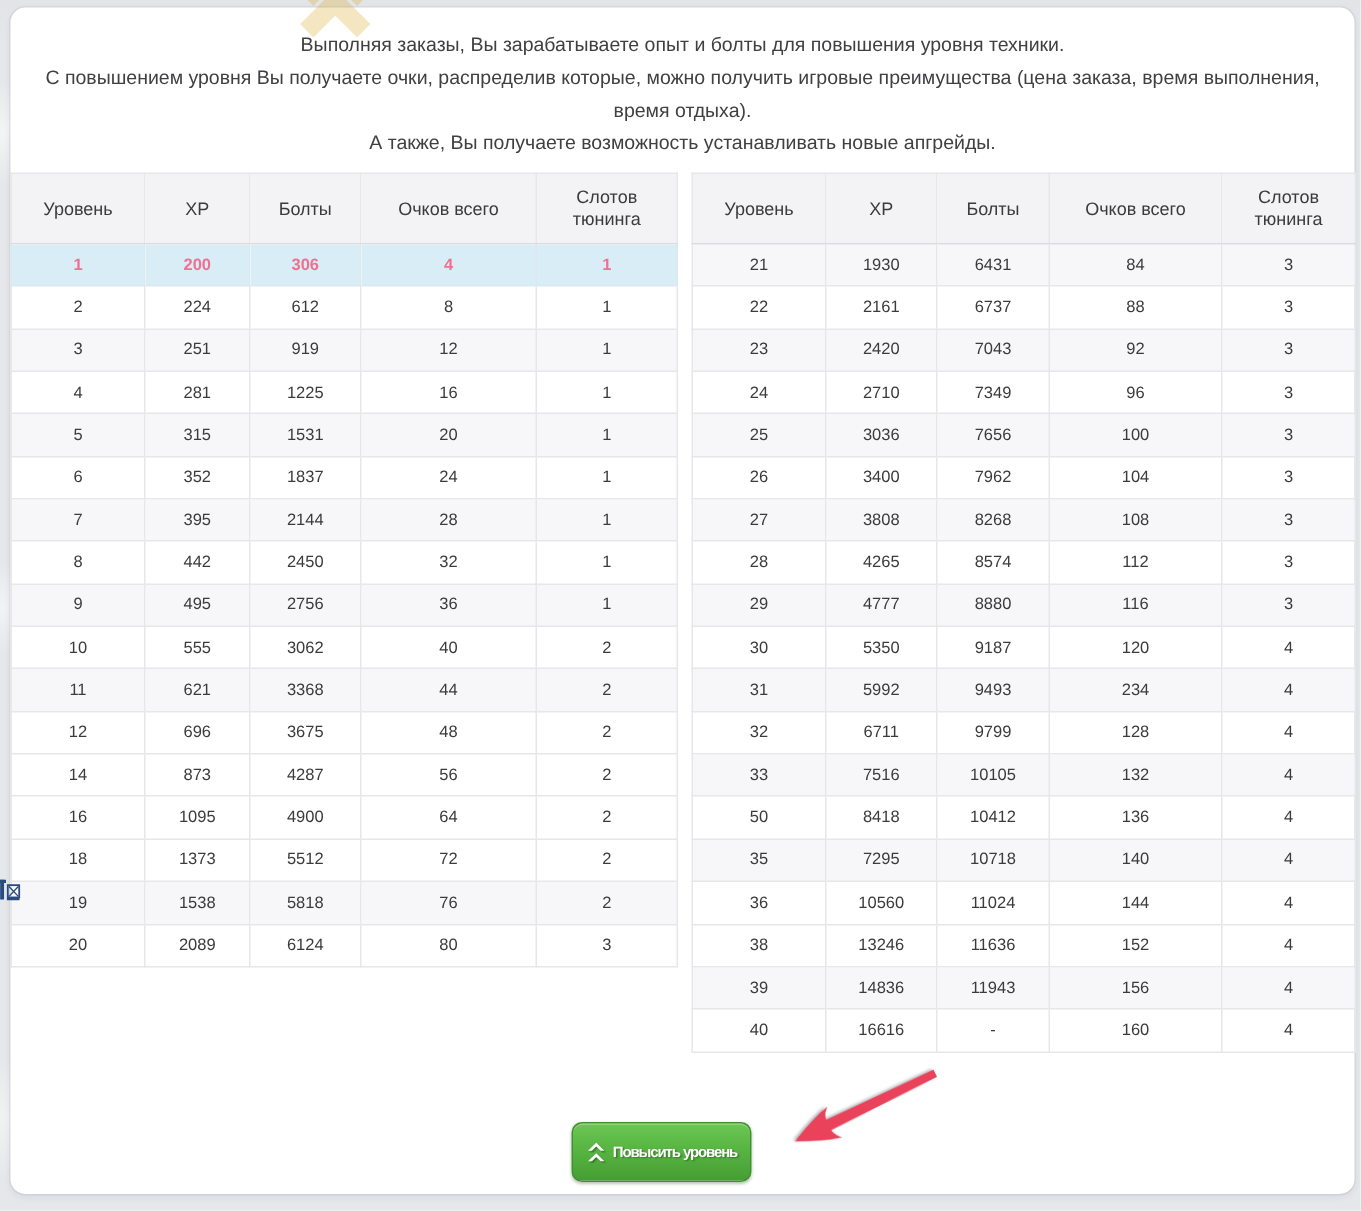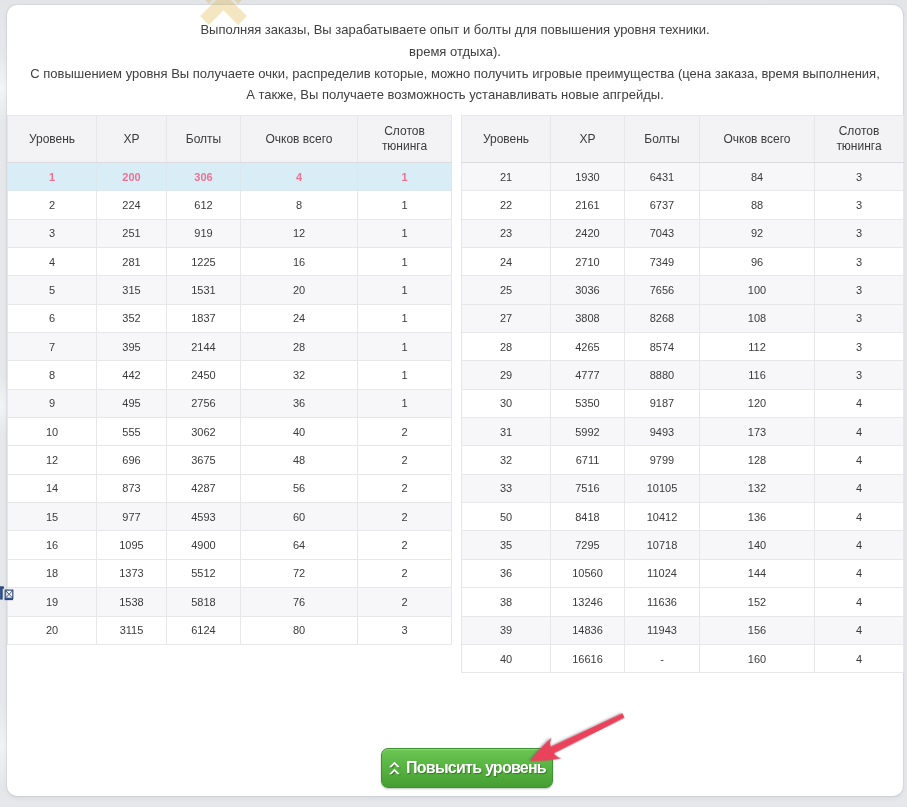--- a/index.html
+++ b/index.html
@@ -43,45 +43,45 @@
   .lvl-table th{
     height:46px;background:#f3f3f5;font-weight:normal;
     white-space:pre-line;line-height:15px;
     border-bottom:1px solid #dadbde;font-size:12px;
   }
   .lvl-table td{height:27.35px;}
   .lvl-table tr.stripe td{background:#f7f7f9;}
   .lvl-table tr.hl td{background:#d9edf7;color:#ee7191;font-weight:bold;border-color:#dce8ef;}
   
   .btn-levelup{
-    position:absolute;left:381px;top:748px;width:172px;height:40px;
+    position:absolute;left:381px;top:748px;width:120px;height:40px;
     border:1px solid #3d9130;border-radius:7px;
     background:linear-gradient(#6cc653, #58b542 45%, #459e33);
     box-shadow:0 1px 2px rgba(60,90,50,0.35), inset 0 1px 0 rgba(255,255,255,0.25);
-    color:#fff;font-weight:bold;font-size:16px;letter-spacing:-0.75px;white-space:nowrap;
+    color:#fff;font-weight:bold;font-size:10px;letter-spacing:-0.75px;white-space:nowrap;
     font-family:"Liberation Sans","DejaVu Sans",sans-serif;
     text-shadow:1px 1px 1px rgba(20,60,10,0.45);
     display:flex;align-items:center;justify-content:center;gap:5px;
     cursor:pointer;padding:0;
   }
   .btn-levelup .chev{flex:0 0 auto;display:block;filter:drop-shadow(1px 1px 0.5px rgba(20,60,10,0.45));}
   .watermark{position:absolute;left:190px;top:0px;pointer-events:none;}
   .arrow-annotation{position:absolute;left:520px;top:705px;pointer-events:none;}
   .broken-img{position:absolute;left:0px;top:585.5px;pointer-events:none;}
 </style>
 </head>
 <body>
 
 <div class="stage">
   <div class="panel"></div>
 
   <div class="intro">
     <div>Выполняя заказы, Вы зарабатываете опыт и болты для повышения уровня техники.</div>
+    <div>С повышением уровня Вы получаете очки, распределив которые, можно получить игровые преимущества (цена заказа, время выполнения,</div>
     <div>время отдыха).</div>
-    <div>С повышением уровня Вы получаете очки, распределив которые, можно получить игровые преимущества (цена заказа, время выполнения,</div>
     <div>А также, Вы получаете возможность устанавливать новые апгрейды.</div>
   </div>
 
   <table class="lvl-table left">
       <colgroup>
         <col style="width: 89px;">
         <col style="width: 70px;">
         <col style="width: 74px;">
         <col style="width: 117px;">
         <col style="width: 94px;">
@@ -160,41 +160,41 @@
           <td>36</td>
           <td>1</td>
         </tr>
         <tr>
           <td>10</td>
           <td>555</td>
           <td>3062</td>
           <td>40</td>
           <td>2</td>
         </tr>
+        <tr class="stripe">
+          <td>11</td>
+          <td>621</td>
+          <td>3368</td>
+          <td>44</td>
+          <td>2</td>
+        </tr>
         <tr>
           <td>12</td>
           <td>696</td>
           <td>3675</td>
           <td>48</td>
           <td>2</td>
         </tr>
         <tr>
           <td>14</td>
           <td>873</td>
           <td>4287</td>
           <td>56</td>
           <td>2</td>
         </tr>
-        <tr class="stripe">
-          <td>15</td>
-          <td>977</td>
-          <td>4593</td>
-          <td>60</td>
-          <td>2</td>
-        </tr>
         <tr>
           <td>16</td>
           <td>1095</td>
           <td>4900</td>
           <td>64</td>
           <td>2</td>
         </tr>
         <tr>
           <td>18</td>
           <td>1373</td>
@@ -204,21 +204,21 @@
         </tr>
         <tr class="stripe">
           <td>19</td>
           <td>1538</td>
           <td>5818</td>
           <td>76</td>
           <td>2</td>
         </tr>
         <tr>
           <td>20</td>
-          <td>3115</td>
+          <td>2089</td>
           <td>6124</td>
           <td>80</td>
           <td>3</td>
         </tr>
       </tbody>
     </table>
   <table class="lvl-table right">
       <colgroup>
         <col style="width: 89px;">
         <col style="width: 74px;">
@@ -265,20 +265,27 @@
           <td>96</td>
           <td>3</td>
         </tr>
         <tr class="stripe">
           <td>25</td>
           <td>3036</td>
           <td>7656</td>
           <td>100</td>
           <td>3</td>
         </tr>
+        <tr>
+          <td>26</td>
+          <td>3400</td>
+          <td>7962</td>
+          <td>104</td>
+          <td>3</td>
+        </tr>
         <tr class="stripe">
           <td>27</td>
           <td>3808</td>
           <td>8268</td>
           <td>108</td>
           <td>3</td>
         </tr>
         <tr>
           <td>28</td>
           <td>4265</td>
@@ -297,21 +304,21 @@
           <td>30</td>
           <td>5350</td>
           <td>9187</td>
           <td>120</td>
           <td>4</td>
         </tr>
         <tr class="stripe">
           <td>31</td>
           <td>5992</td>
           <td>9493</td>
-          <td>173</td>
+          <td>234</td>
           <td>4</td>
         </tr>
         <tr>
           <td>32</td>
           <td>6711</td>
           <td>9799</td>
           <td>128</td>
           <td>4</td>
         </tr>
         <tr class="stripe">

